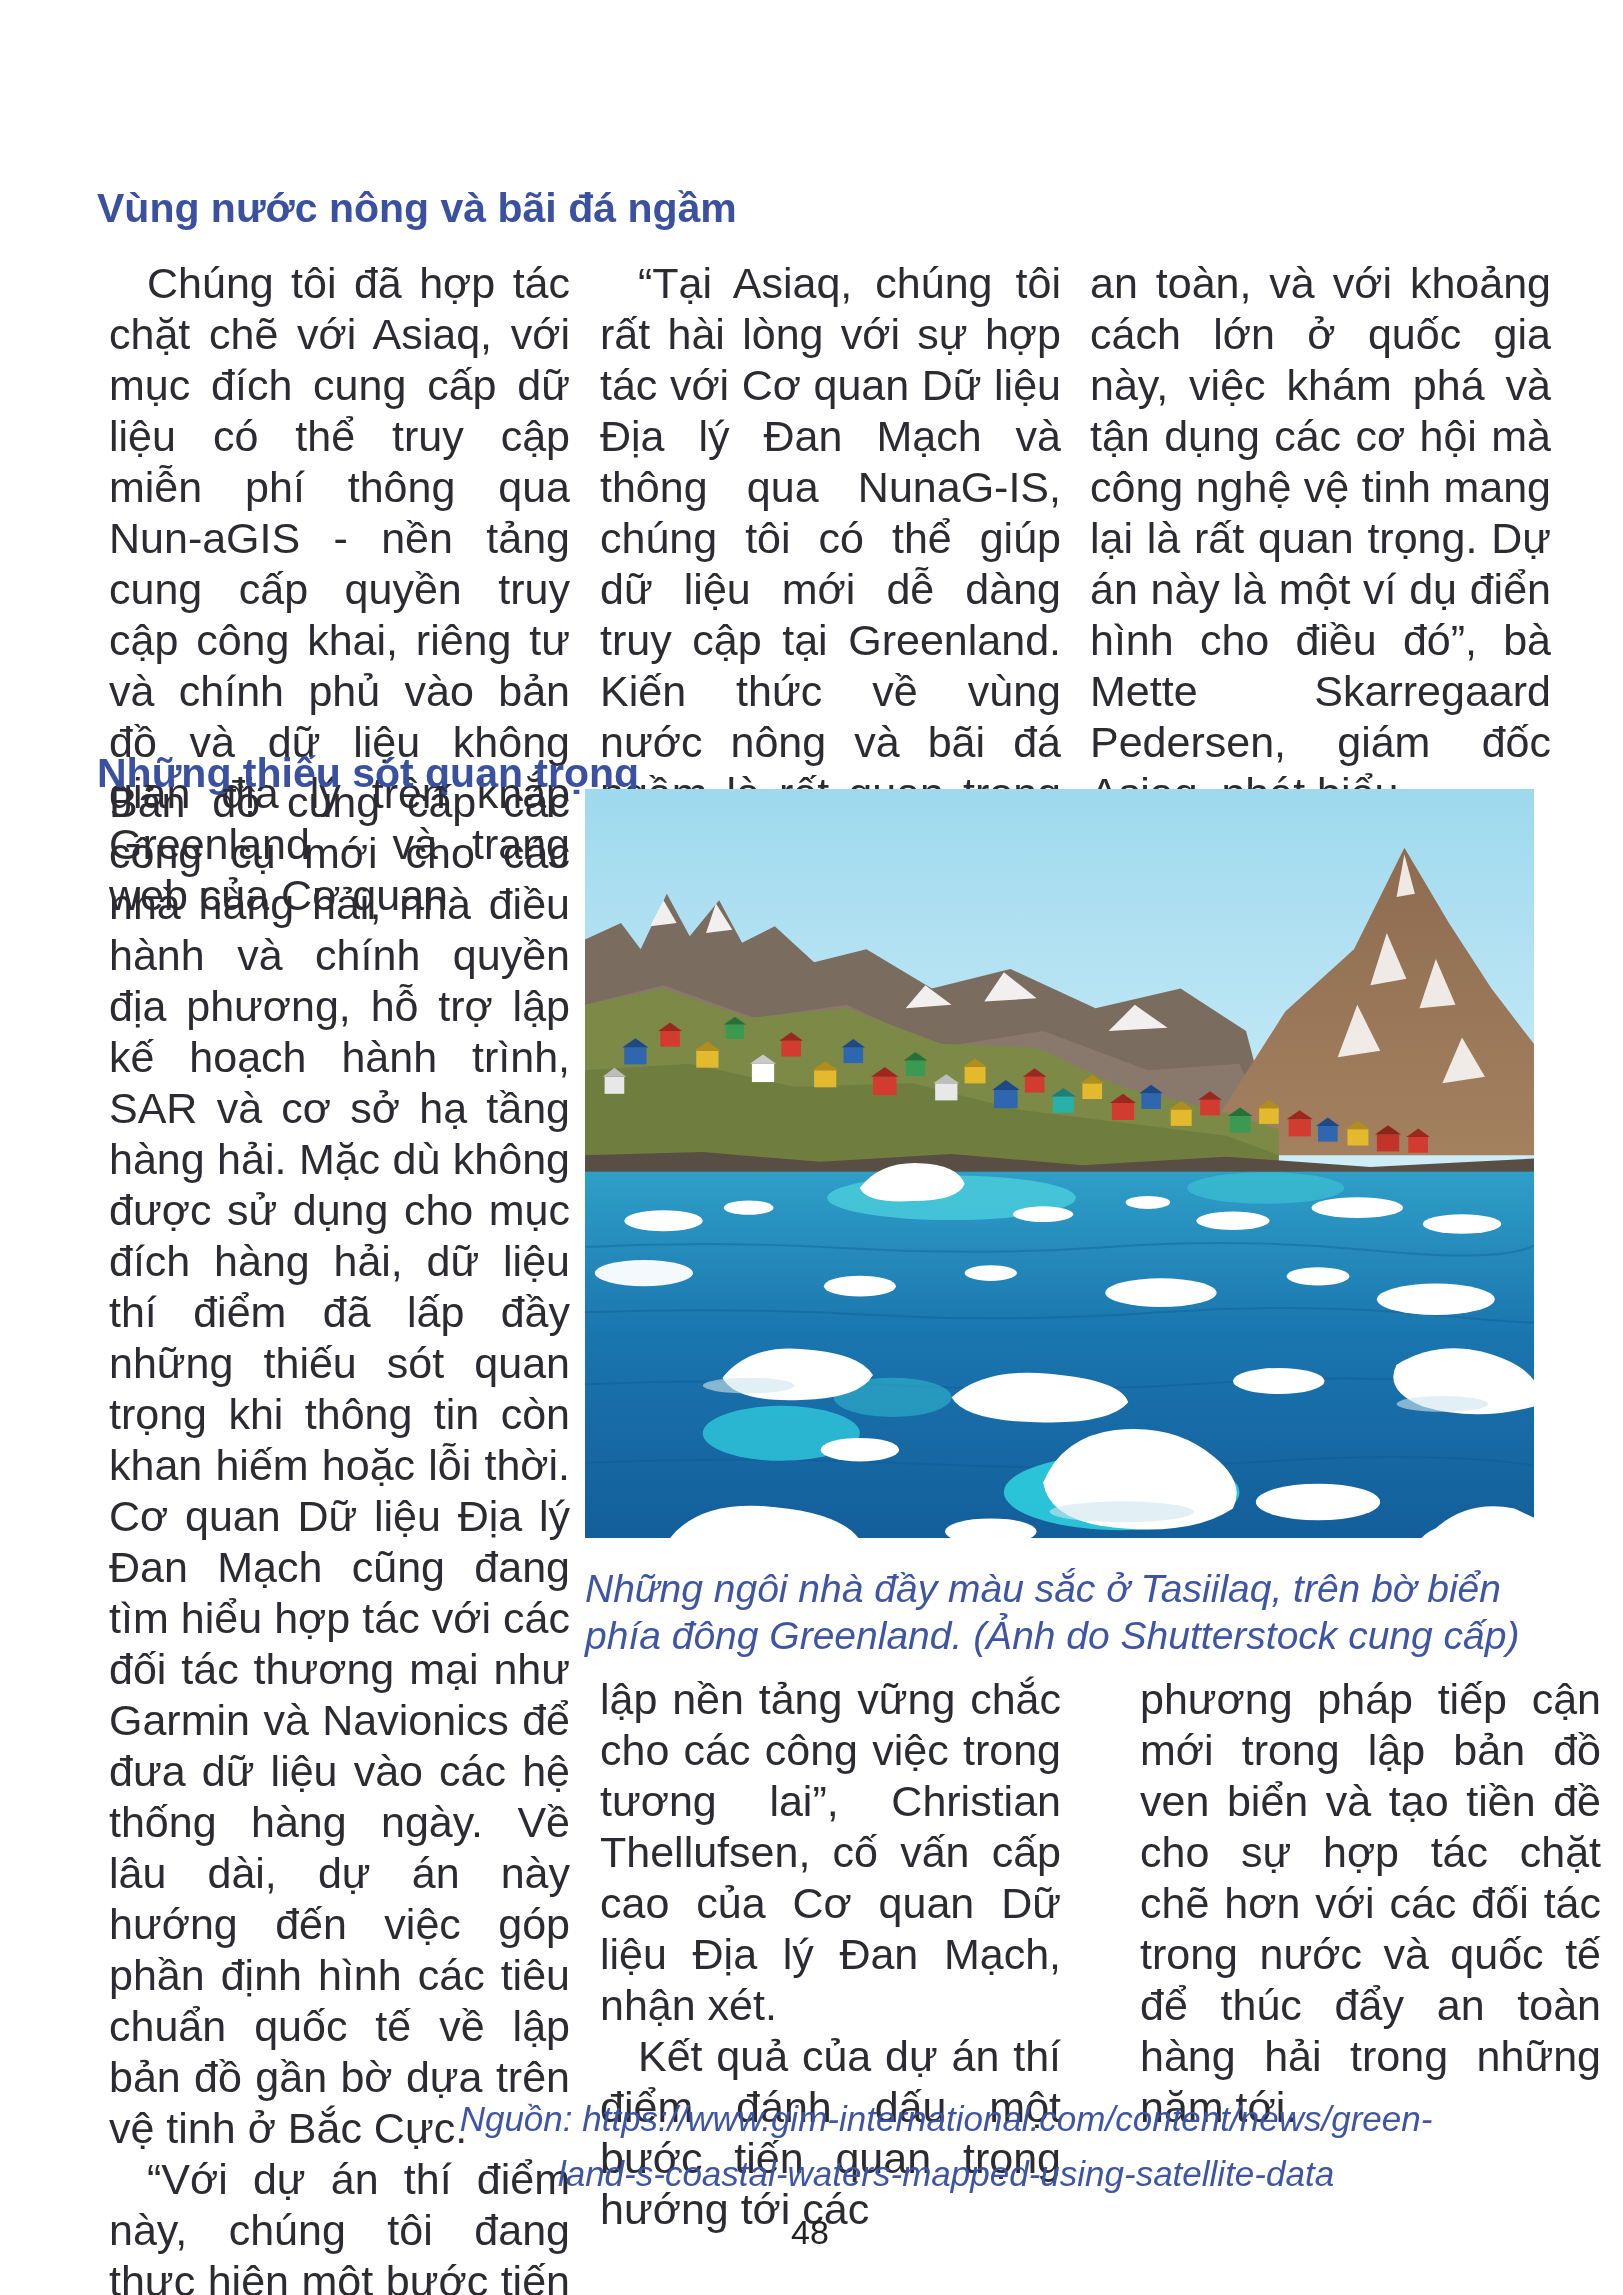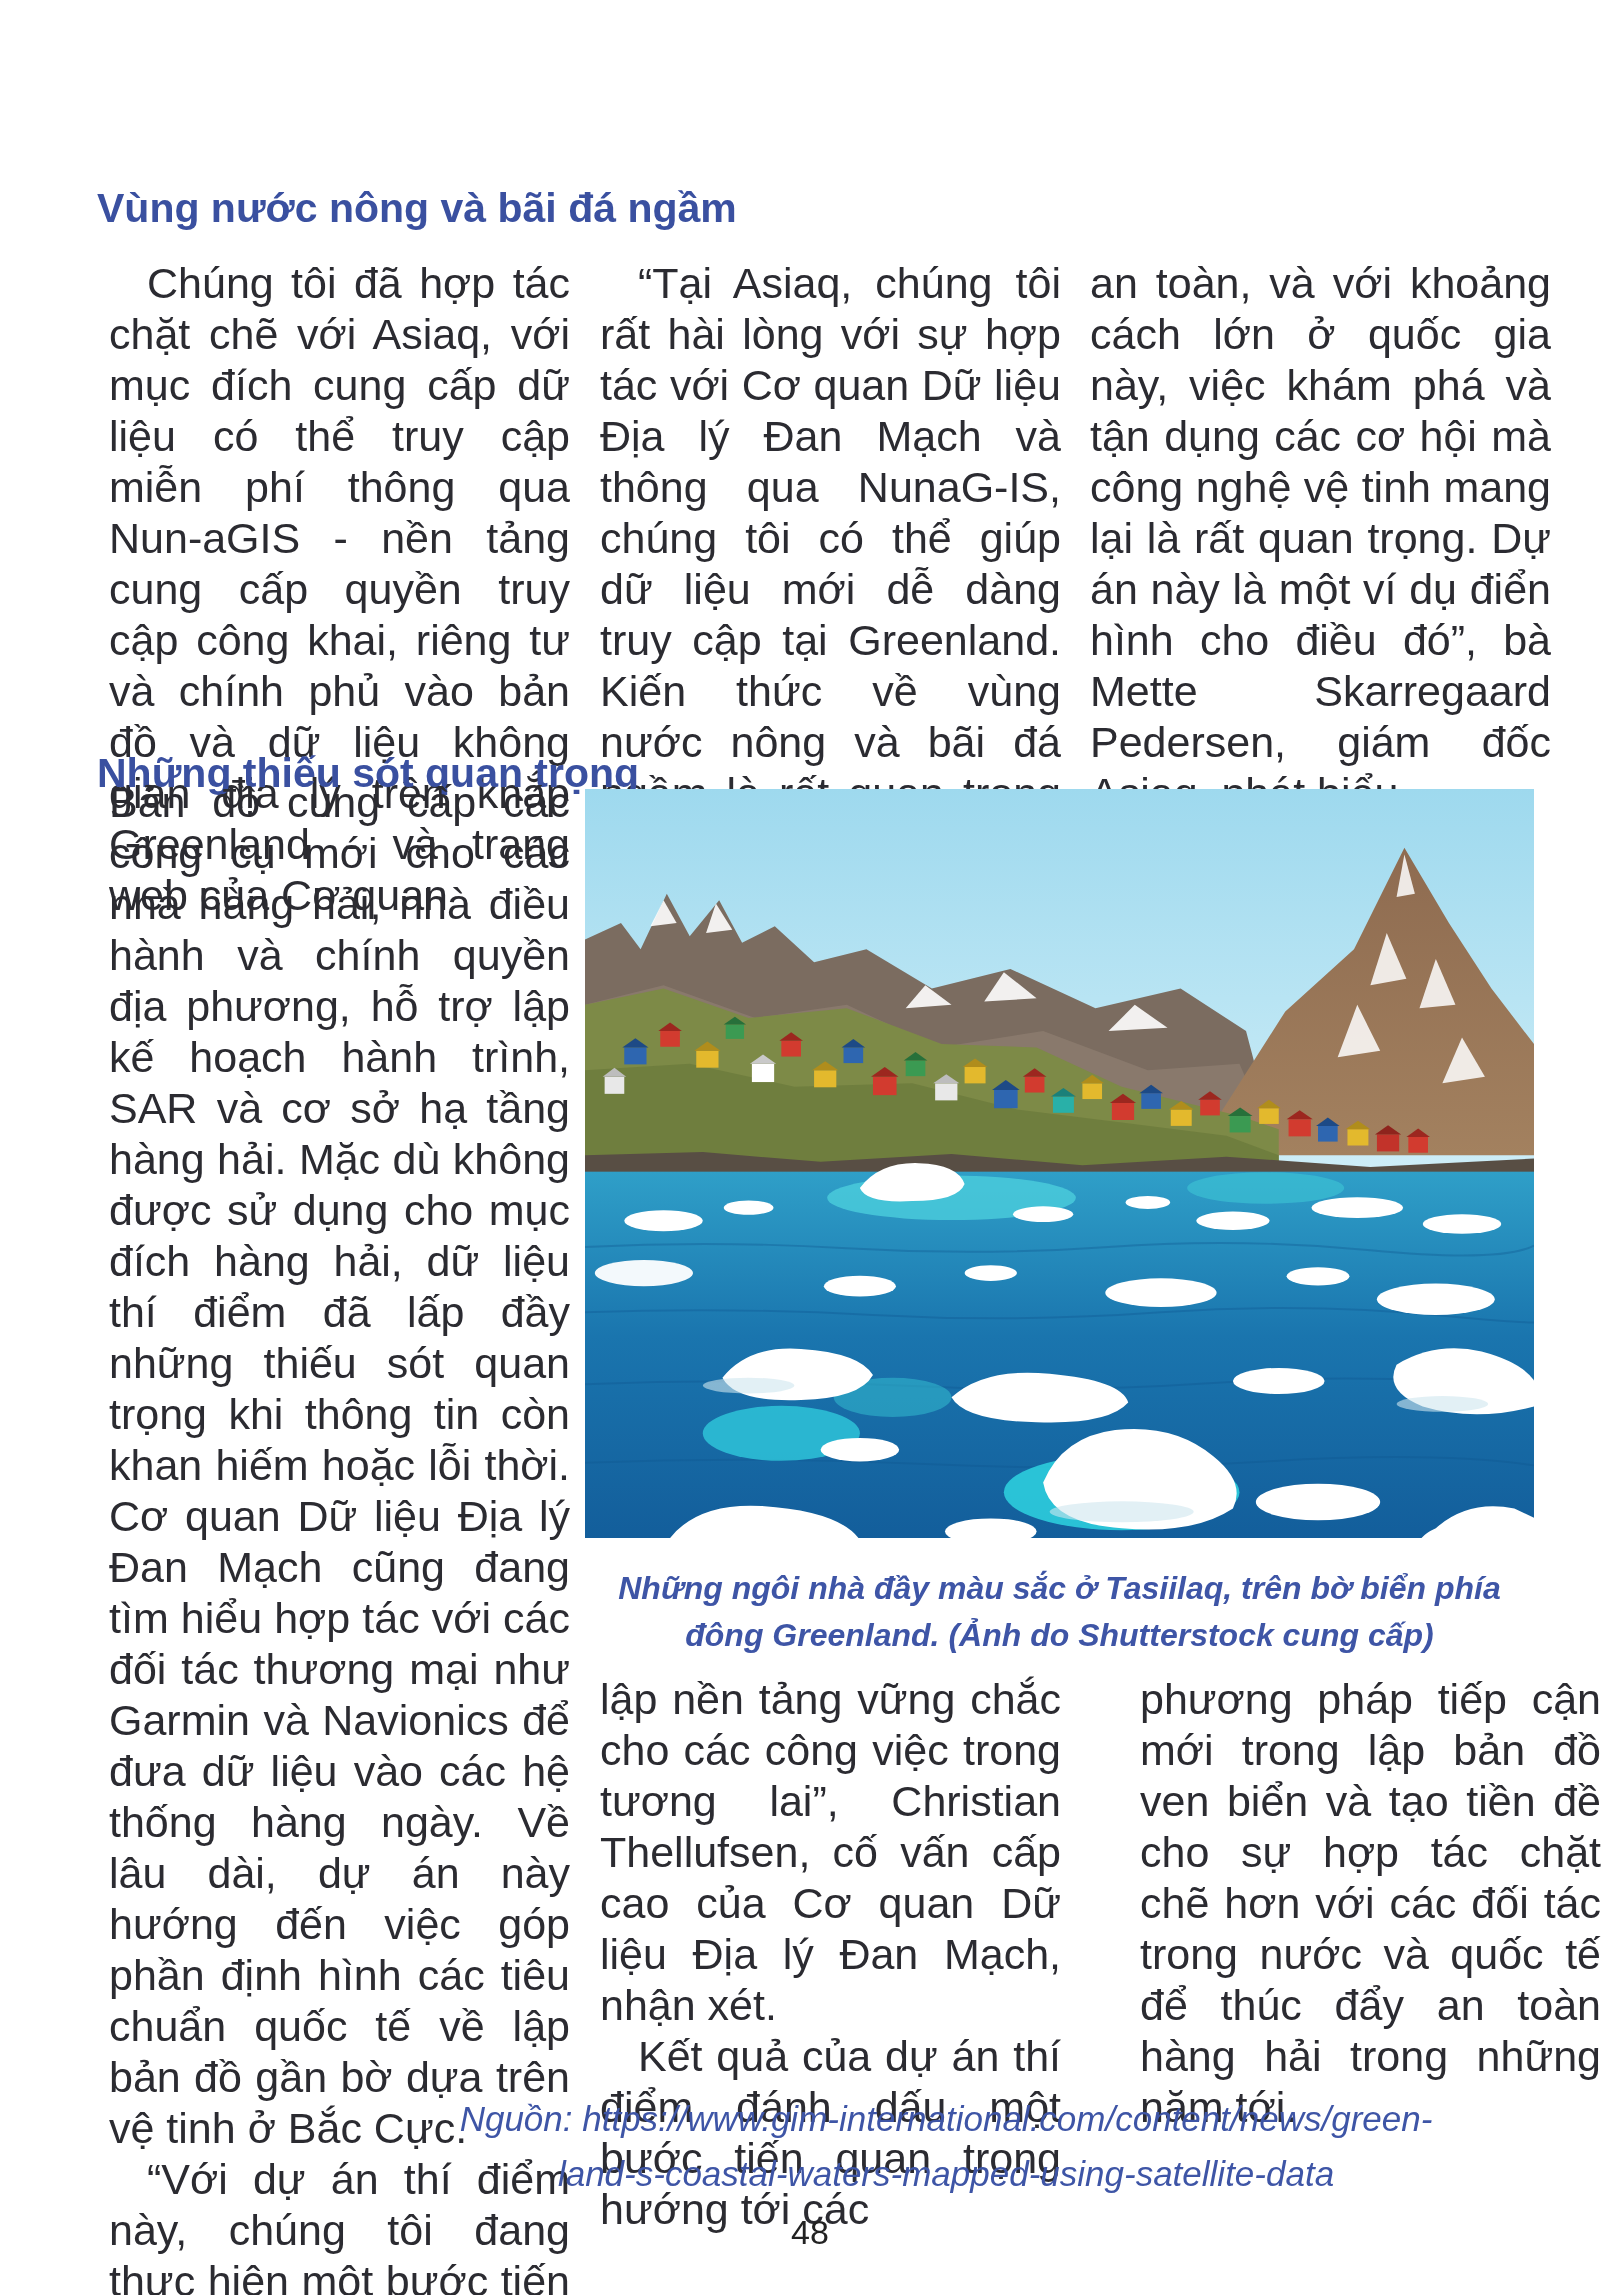--- a/index.html
+++ b/index.html
@@ -20,22 +20,22 @@
     font-size:43px;line-height:51px;text-align:justify;
     color:var(--body-color,#2b2b31);
     margin-left:12px;
   }
   .col p{margin:0;}
   .col p.indent{text-indent:38px;}
   .photo-wrap{position:absolute;left:585px;top:789px;width:949px;height:749px;}
   .photo-wrap svg{display:block;width:100%;height:100%;}
   .caption{
     position:absolute;left:585px;top:1565px;width:949px;
-    font-size:32px;line-height:47px;font-style:italic;font-weight:700;
-    color:var(--accent2,#3e55a6);text-align:center;
+    font-size:39px;line-height:47px;font-style:italic;font-weight:400;
+    color:var(--accent2,#3e55a6);
   }
   .source{
     position:absolute;left:357px;top:2091px;width:1178px;
     font-size:35px;line-height:55px;font-style:italic;font-weight:500;
     color:var(--accent2,#3e55a6);text-align:center;
   }
   .page-number{
     position:absolute;left:0;top:2213px;width:1620px;
     font-size:34px;text-align:center;color:#222;
   }

